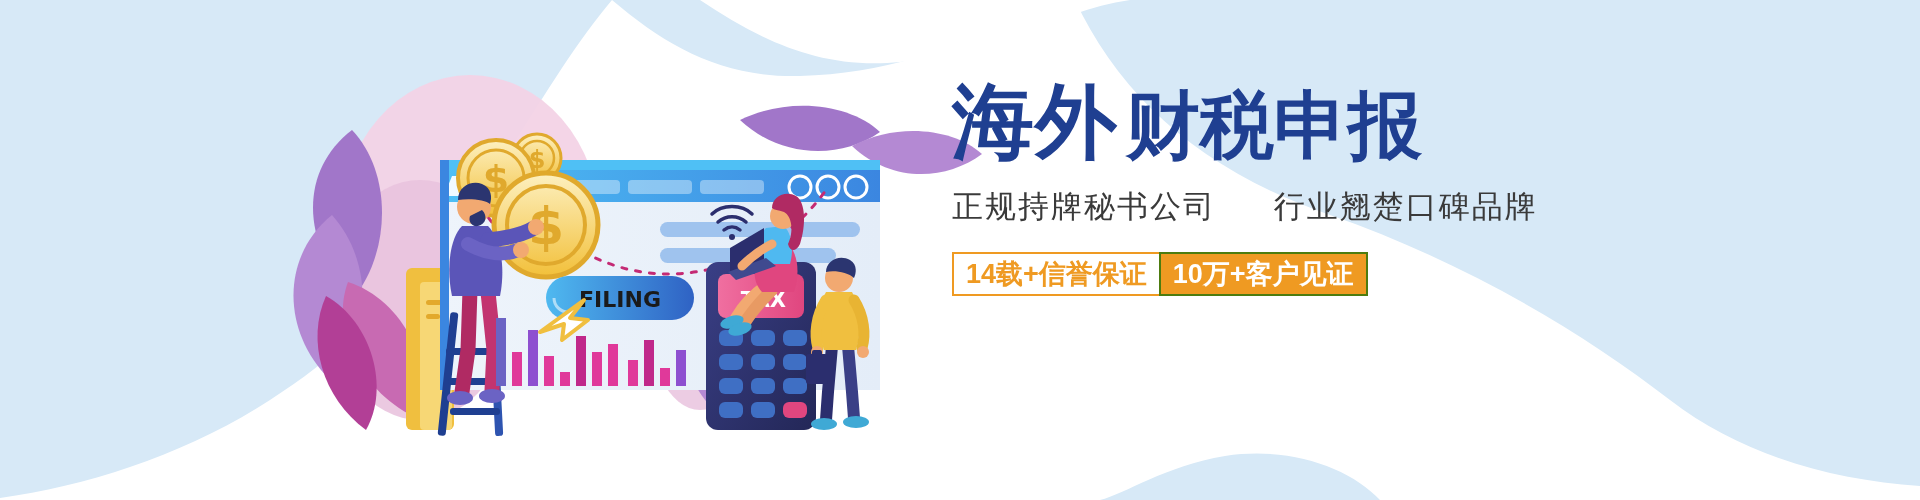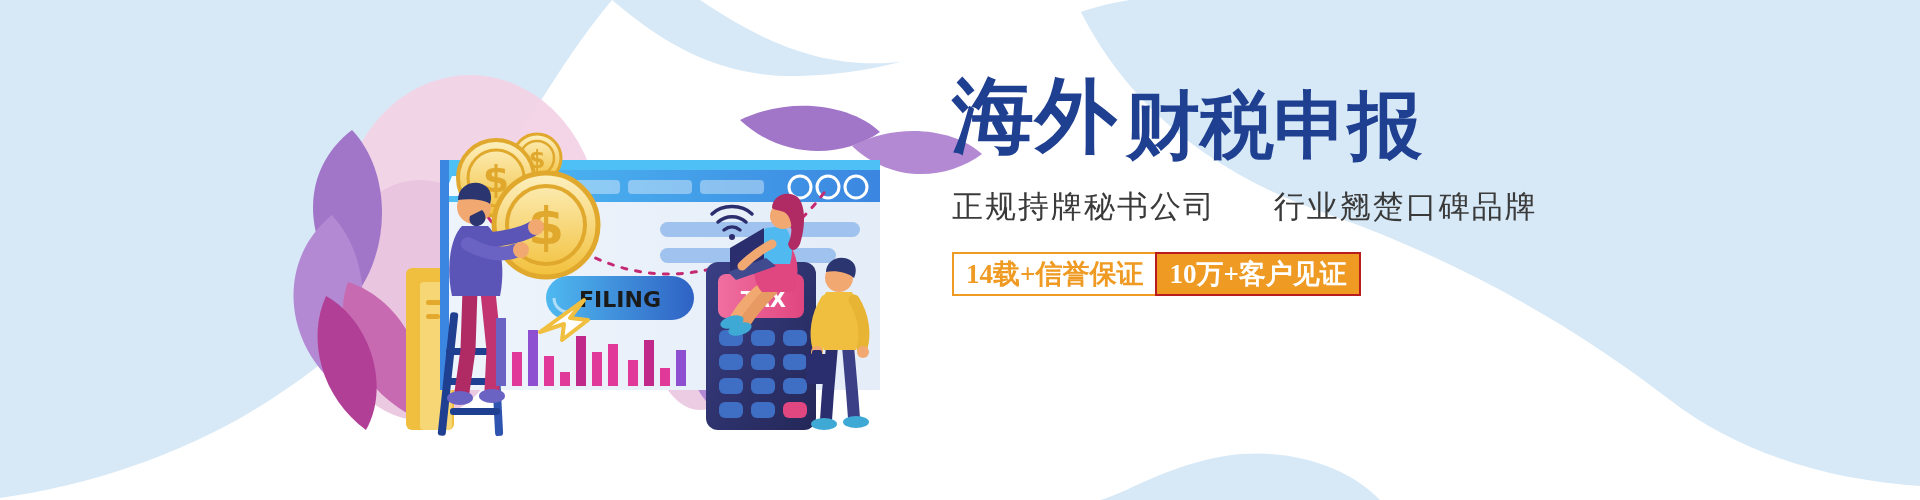--- a/index.html
+++ b/index.html
@@ -35,21 +35,21 @@
     display: flex;
     align-items: flex-end;
     line-height: 1;
     white-space: nowrap;
   }
   .head-a {
     font-size: 82px;
     font-weight: bold;
     color: #1f3f91;
     letter-spacing: 1px;
-    font-family: Liberation Mono, monospace;
+    font-family: Liberation Serif, serif;
     transform: scaleX(1.0);
   }
   .head-b {
     font-size: 74px;
     font-weight: bold;
     color: #1f3f91;
     letter-spacing: 0px;
     margin-left: 8px;
     padding-bottom: 2px;
     font-family: "DejaVu Sans", "Liberation Sans", sans-serif;
@@ -74,32 +74,32 @@
   }
   .badge {
     display: flex;
     align-items: center;
     justify-content: center;
     font-size: 27px;
     font-weight: bold;
     letter-spacing: 0px;
     padding: 16px 12px;
     box-sizing: border-box;
-    font-family: Liberation Serif, serif;
+    font-family: Liberation Sans, sans-serif;
   }
   .badge-outline {
     color: #ef9a22;
     background: #ffffff;
     border: 2px solid #ef9a22;
     border-right: none;
   }
   .badge-solid {
     color: #ffffff;
     background: #ef9a22;
-    border: 2px solid #b91c1c;
+    border: 2px solid #4d7c0f;
   }
 </style>
 </head>
 <body>
 
 <div id="banner">
 
   <svg class="layer" id="bg-svg" viewBox="0 0 1920 500" preserveAspectRatio="none">
     <rect x="0" y="0" width="1920" height="500" fill="#d7e9f7"></rect>
 

